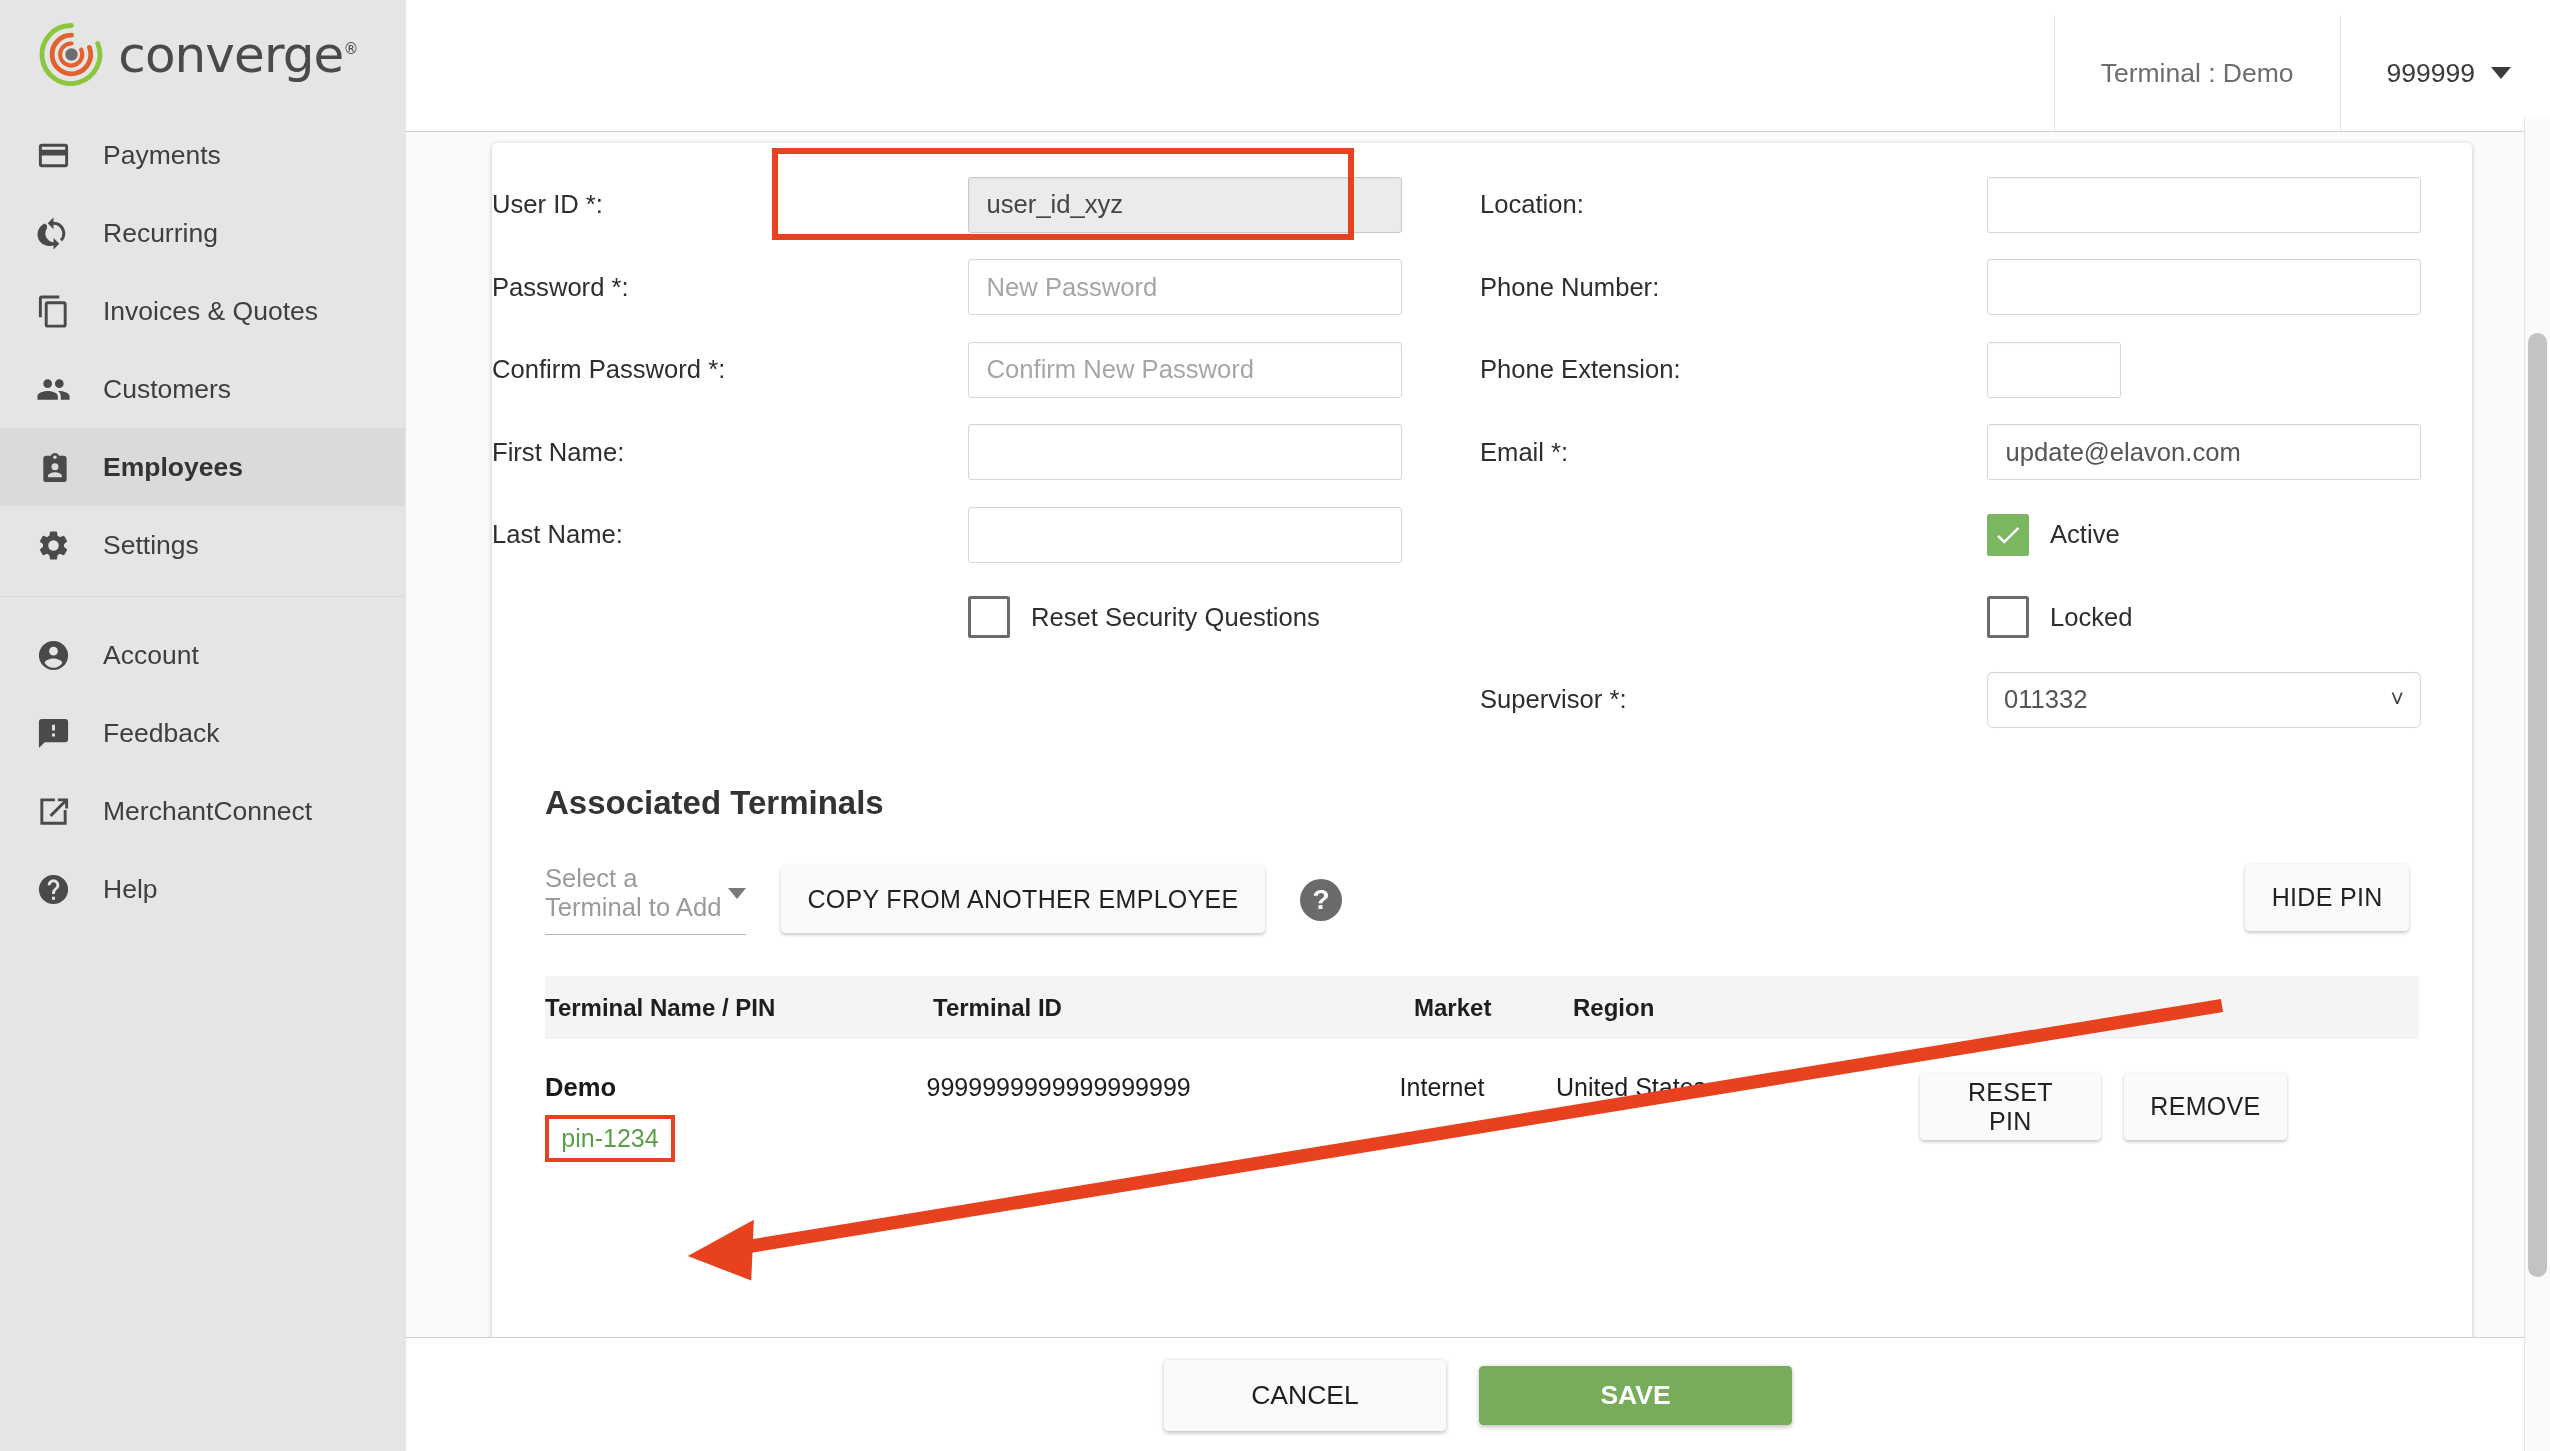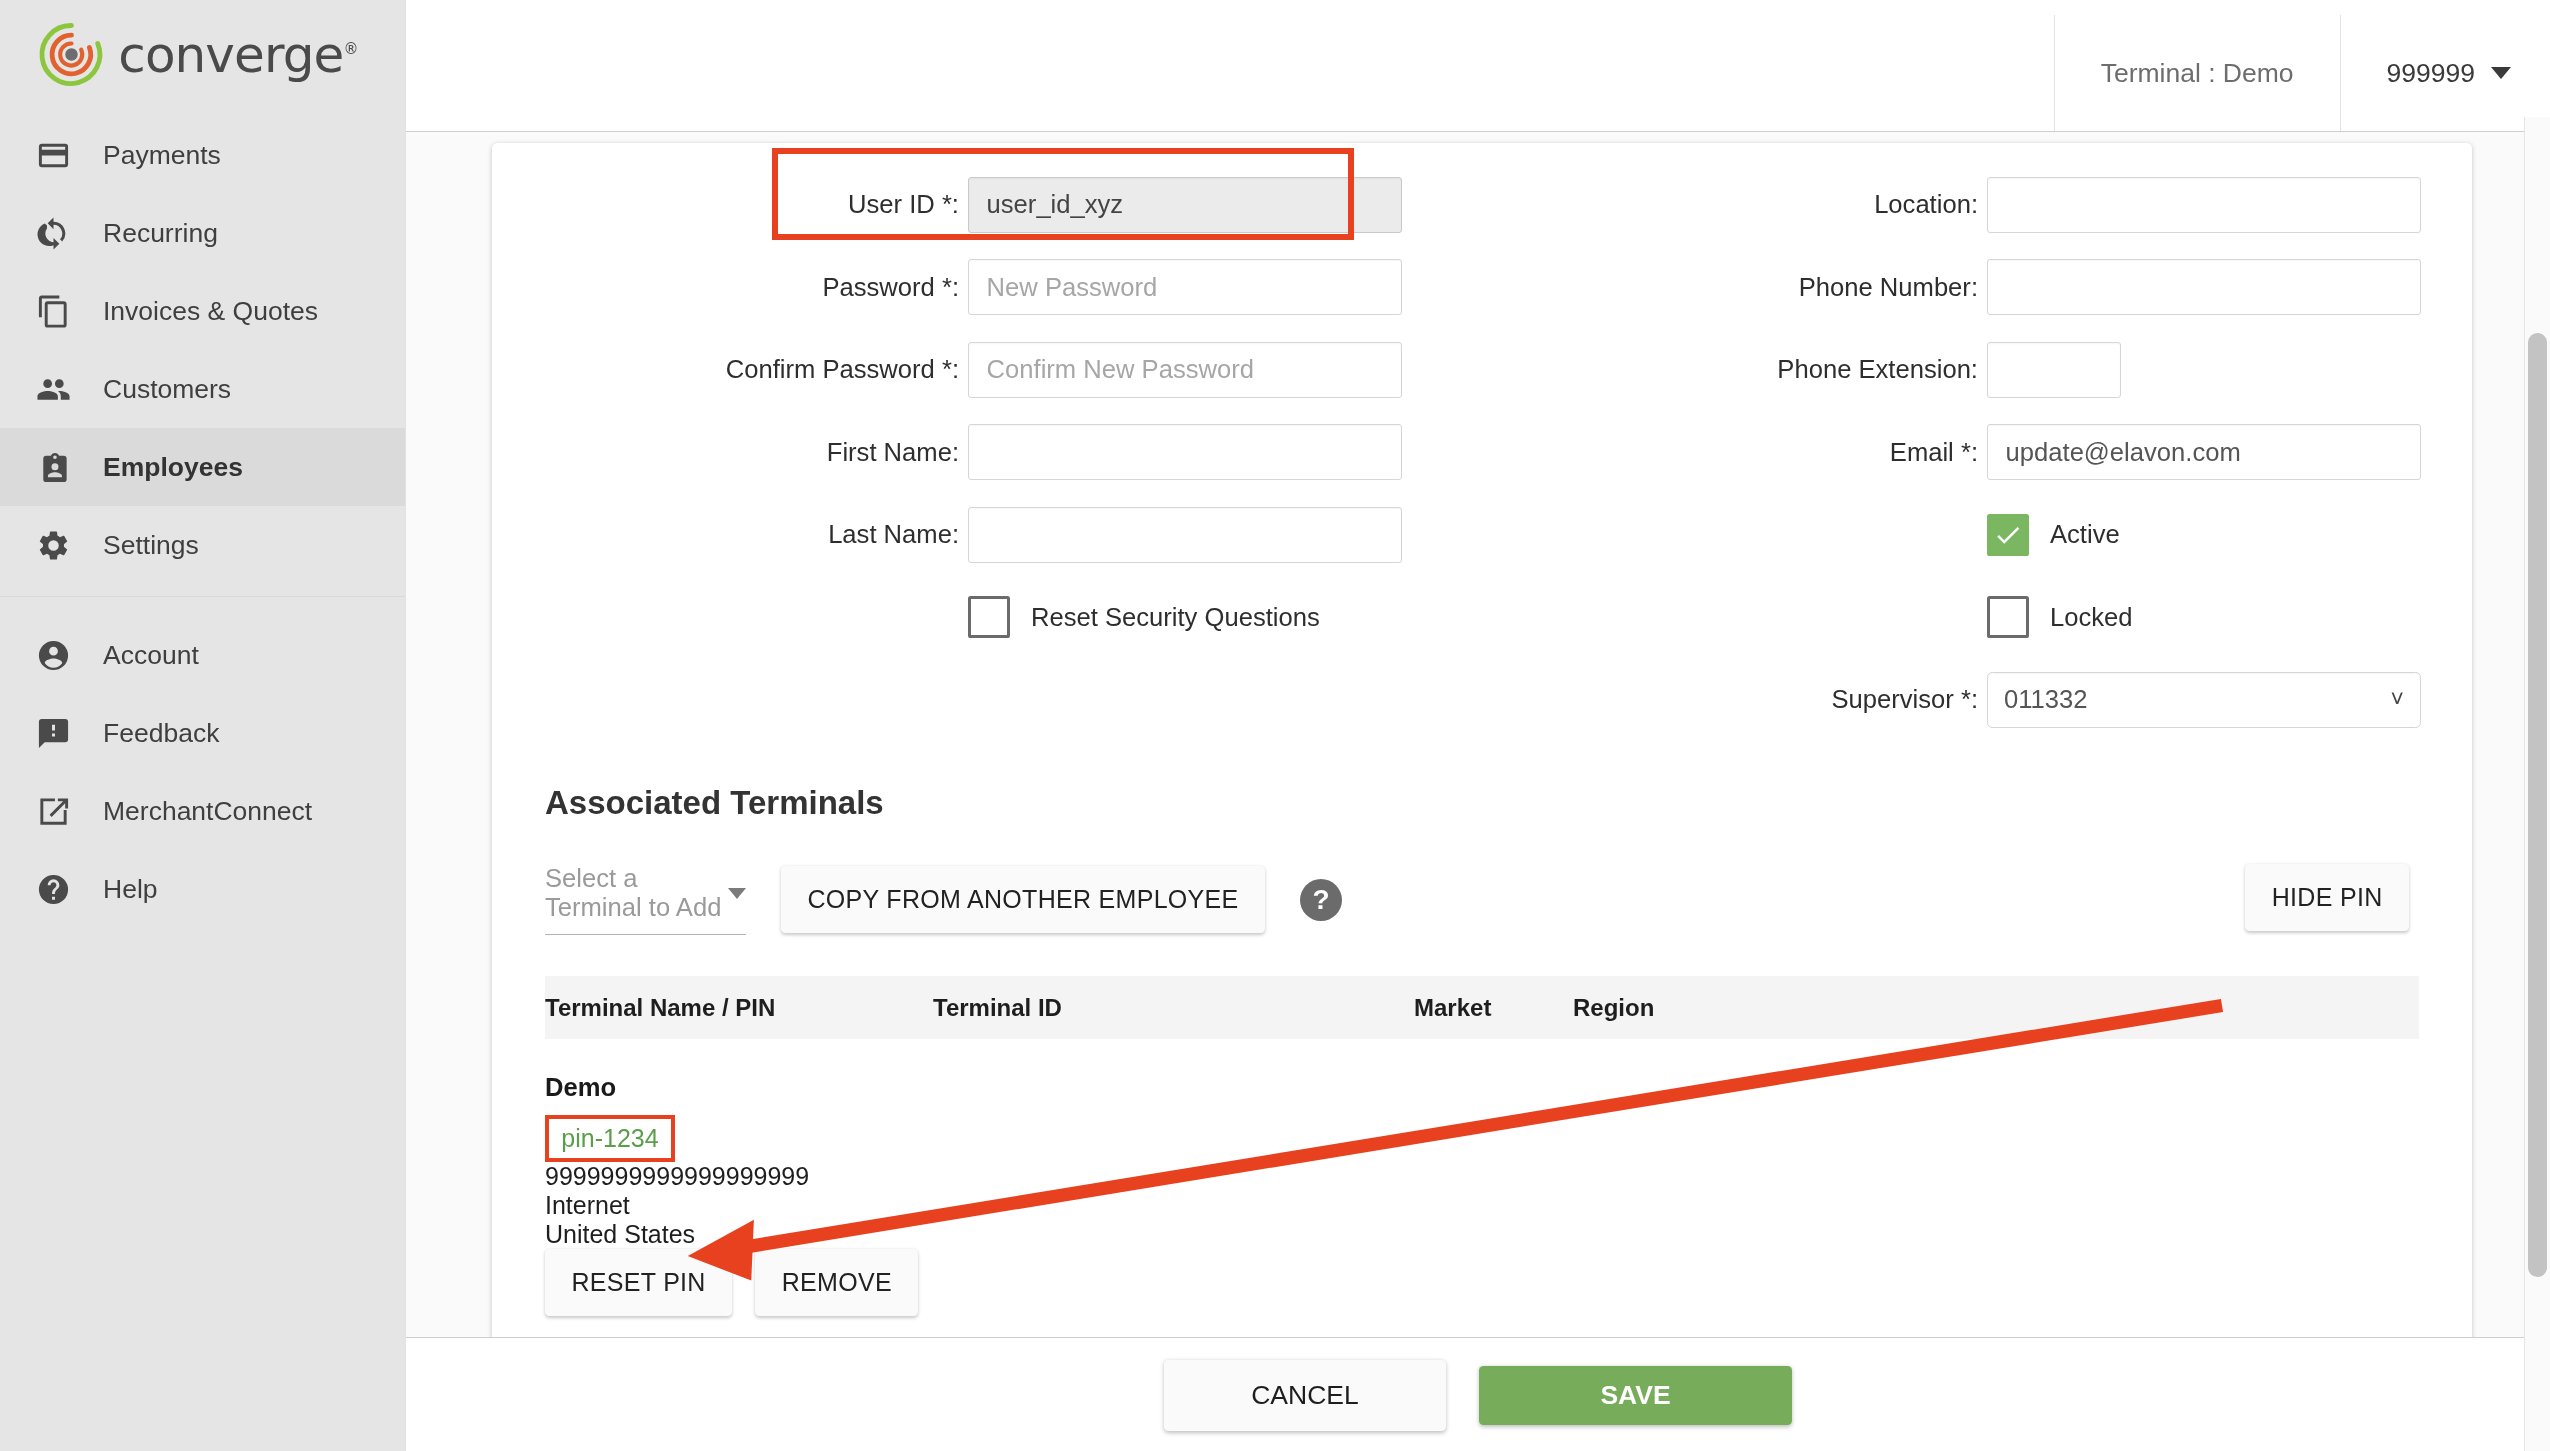--- a/index.html
+++ b/index.html
@@ -79,21 +79,21 @@
   }
 
   
   .form-cols { display: flex; padding-top: 34px; }
   .col { width: 988px; }
   .row {
     display: flex; align-items: center; height: 56px;
     margin-bottom: 26.5px;
   }
   .lbl {
-    text-align: right; font-size: 25.6px; color: #2e2e2e;
+    text-align: left; font-size: 25.6px; color: #2e2e2e;
     padding-right: 9px;
   }
   .col-left .lbl { width: 476px; }
   .col-right .lbl { width: 507px; }
   .inp {
     height: 56px; border: 0.9px solid #d6d6d6; border-radius: 3px;
     background: #fff; font-size: 25.6px; color: #555;
     padding: 0 17.6px; font-family: "Liberation Sans", sans-serif;
     box-shadow: inset 0 0.9px 1.8px rgba(0,0,0,0.04);
   }
@@ -149,21 +149,21 @@
     justify-content: center; font-weight: bold; cursor: pointer;
   }
   .hide-pin-wrap { position: absolute; right: 63px; top: 42px; }
 
   
   .tbl { margin: 41px 53px 0 53px; }
   .thead {
     background: #f4f4f4; height: 63px; display: flex; align-items: center;
     font-size: 24px; font-weight: bold; color: #1e1e1e;
   }
-  .tbody-row { display: flex; align-items: flex-start; padding-top: 34px; position: relative; flex-direction: column; }
+  .tbody-row { display: flex; align-items: flex-start; padding-top: 34px; position: relative; }
   .c1 { width: 388px; }
   .c2 { width: 481px; }
   .c3 { width: 159px; }
   .c4 { width: 370px; }
   .c5 { flex: 1 1 auto; display: flex; justify-content: flex-end; gap: 23px; padding-right: 132px; }
   .cellval { font-size: 25px; color: #1e1e1e; }
   .termname { font-size: 25.6px; font-weight: bold; color: #1a1a1a; margin-bottom: 12.3px; }
   .pinval { font-size: 25px; color: #5a9e4a; }
   .pin-box {
     display: inline-block; border: 4.4px solid #e8411f; padding: 5.3px 12.3px;

